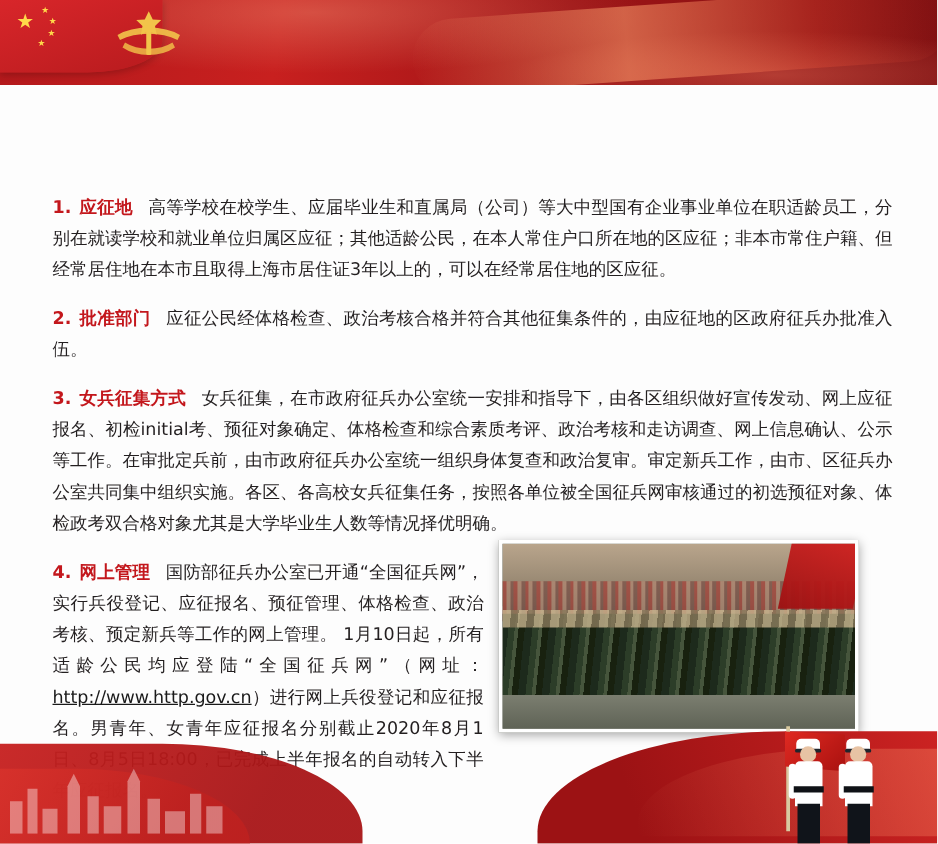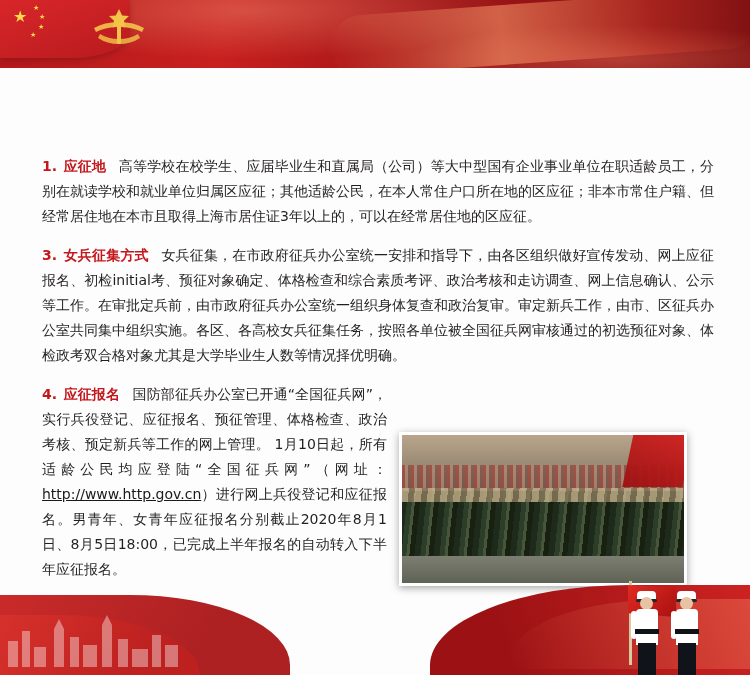--- a/index.html
+++ b/index.html
@@ -304,30 +304,35 @@
 
 
   <div class="content">
 
     <p class="para">
       <span class="num">1.</span>
       <span class="lead">应征地</span>
       <span>高等学校在校学生、应届毕业生和直属局（公司）等大中型国有企业事业单位在职适龄员工，分别在就读学校和就业单位归属区应征；其他适龄公民，在本人常住户口所在地的区应征；非本市常住户籍、但经常居住地在本市且取得上海市居住证3年以上的，可以在经常居住地的区应征。</span>
     </p>
 
+    <p class="para">
+      <span class="num">2.</span>
+      <span class="lead">批准部门</span>
+      <span>应征公民经体格检查、政治考核合格并符合其他征集条件的，由应征地的区政府征兵办批准入伍。</span>
+    </p>
 
     <p class="para">
       <span class="num">3.</span>
       <span class="lead">女兵征集方式</span>
       <span>女兵征集，在市政府征兵办公室统一安排和指导下，由各区组织做好宣传发动、网上应征报名、初检initial考、预征对象确定、体格检查和综合素质考评、政治考核和走访调查、网上信息确认、公示等工作。在审批定兵前，由市政府征兵办公室统一组织身体复查和政治复审。审定新兵工作，由市、区征兵办公室共同集中组织实施。各区、各高校女兵征集任务，按照各单位被全国征兵网审核通过的初选预征对象、体检政考双合格对象尤其是大学毕业生人数等情况择优明确。</span>
     </p>
 
     <p class="para para-4">
       <span class="num">4.</span>
-      <span class="lead">应征报名</span>
+      <span class="lead">网上管理</span>
       <span>国防部征兵办公室已开通“全国征兵网”，实行兵役登记、应征报名、预征管理、体格检查、政治考核、预定新兵等工作的网上管理。</span>
       <span>1月10日起，所有适龄公民均应登陆“全国征兵网”（网址：</span><a class="url" href="#">http://www.http.gov.cn</a><span>）进行网上兵役登记和应征报名。男青年、女青年应征报名分别截止2020年8月1日、8月5日18:00，已完成上半年报名的自动转入下半年应征报名。</span>
     </p>
   </div>
 
   <div class="photo-frame">
     <div class="photo-sky"></div>
     <div class="photo-crowd"></div>
     <div class="photo-ground"></div>
     <div class="photo-troops"></div>

